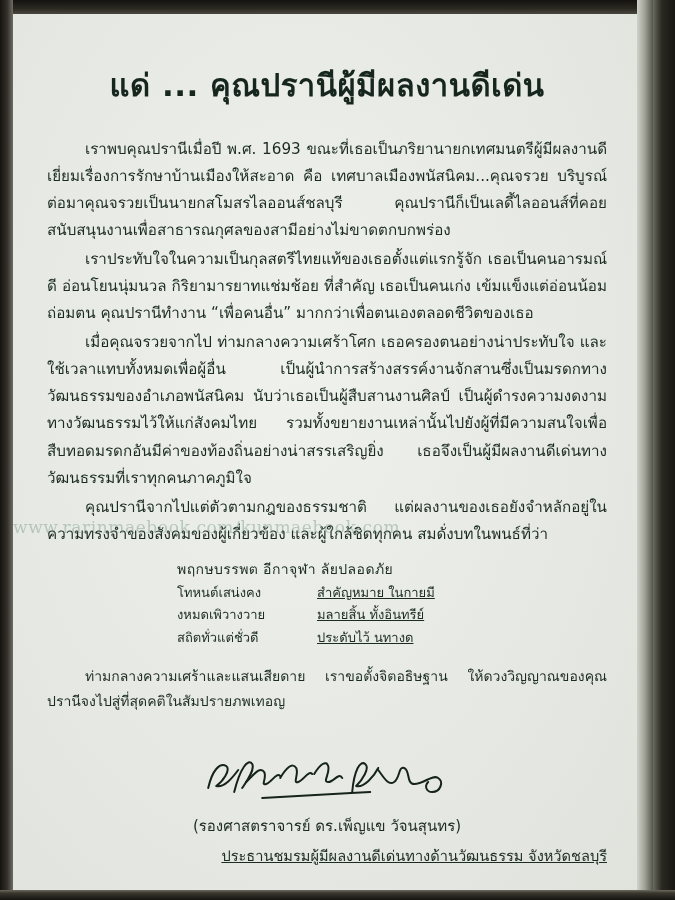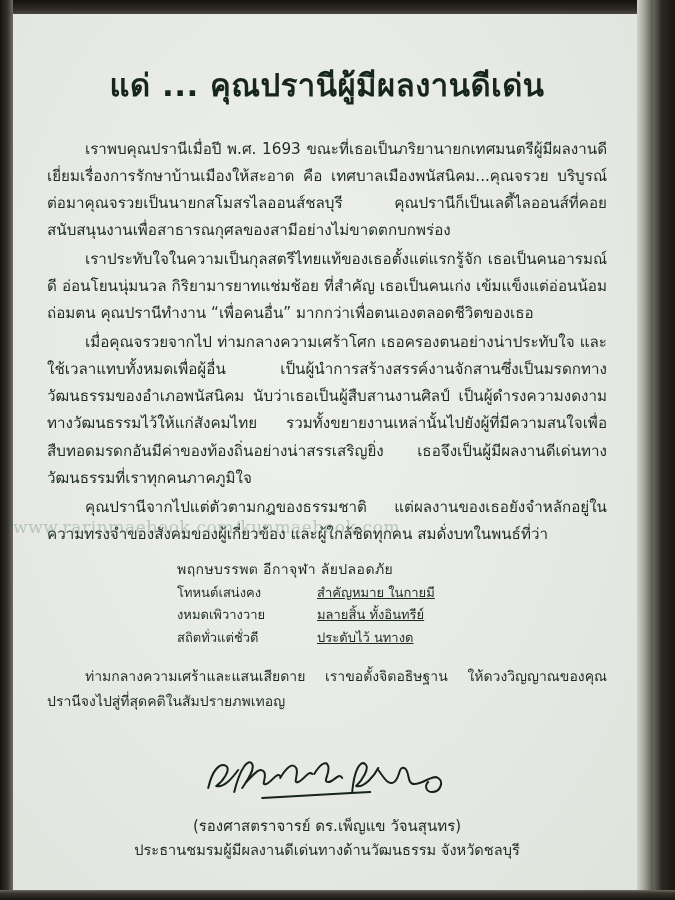--- a/index.html
+++ b/index.html
@@ -125,23 +125,24 @@
     left: 50%;
     transform: translateX(-48%);
     top: 0;
   }
   .sig-name {
     text-align: center;
     font-size: 15px;
     margin-top: 6px;
   }
   .sig-role {
-    text-align: center;
+    text-align: right;
     font-size: 14.6px;
-    margin-top: 0;
+    margin-top: 6px;
+    text-decoration: underline;
   }
   .watermark {
     position: absolute;
     left: 0;
     right: 0;
     top: 503px;
     text-align: left;
     font-family: "DejaVu Serif", serif;
     font-size: 17px;
     color: rgba(80, 120, 105, 0.33);

